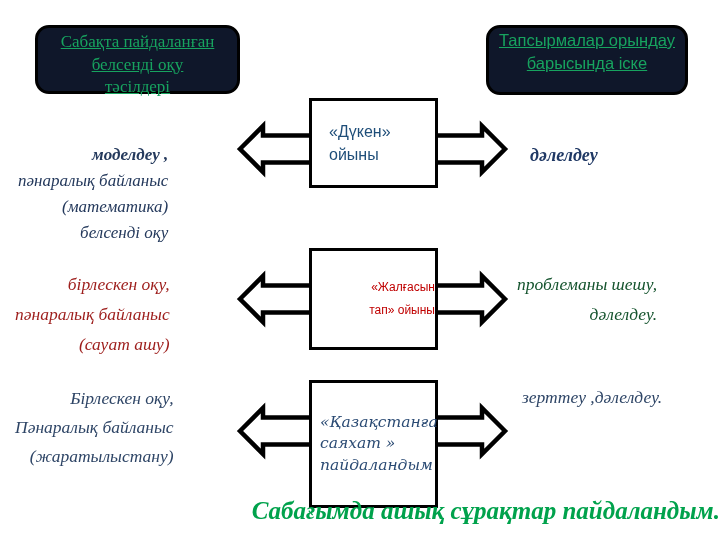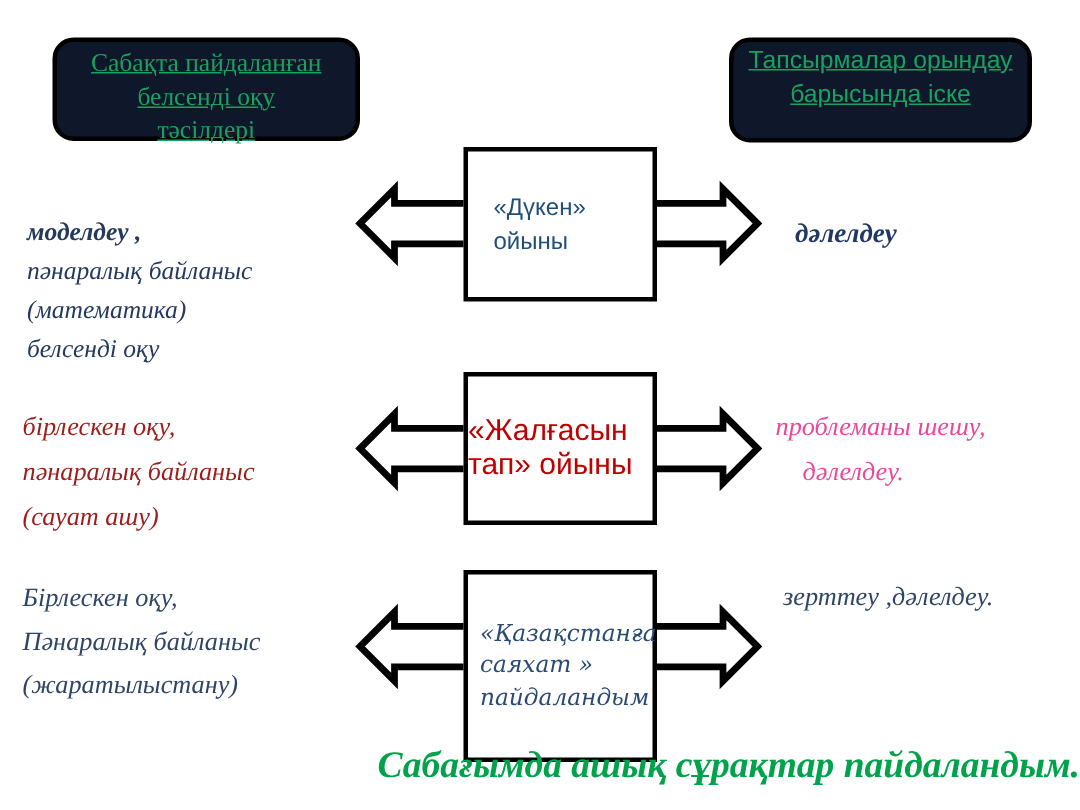--- a/index.html
+++ b/index.html
@@ -23,39 +23,39 @@
     color:#17a35f; font-family:"Liberation Sans", sans-serif;
     font-size:16.5px; line-height:23px; padding-top:1px;
   }
 
   
   .flow-box {
     position:absolute; left:309px; width:129px; box-sizing:border-box;
     border:3.5px solid #000; background:#fff; z-index:2;
     display:flex; flex-direction:column; justify-content:center;
   }
-  .fb1 { top:98px;  height:103px; padding-left:17px; color:#1f4e79; font-size:16px; line-height:23px; }
-  .fb2 { top:248px; height:102px; text-align:left; color:#c00000; font-size:20px; line-height:23px; }
+  .fb1 { top:98px;  height:90px; padding-left:17px; color:#1f4e79; font-size:16px; line-height:23px; }
+  .fb2 { top:248px; height:102px; text-align:right; color:#c00000; font-size:12px; line-height:23px; }
   .fb3 { top:380px; height:128px; padding-left:8px;  color:#2a4a73; font-size:15.5px; line-height:21.5px;
          font-style:italic; font-family:"DejaVu Serif", serif; }
   .flow-box .ln { white-space:nowrap; }
 
   
   .arrow { position:absolute; z-index:1; overflow:visible; }
   .arrow polygon { fill:#ffffff; stroke:#000000; stroke-width:4.5; stroke-linejoin:miter; }
 
   
   .side { position:absolute; font-style:italic; font-family:"Liberation Serif", serif; z-index:3; }
-  .side .ln { white-space:nowrap; }
+  .side .ln { white-space:nowrap;text-align:right; }
   .sl1 { left:18px; top:142px; font-size:17px;   line-height:26px; color:#24395c; }
   .sl1 .ln.b { font-weight:bold; }
   .sl2 { left:15px; top:269px; font-size:17.5px; line-height:30px; color:#9d1d1b; }
   .sl3 { left:15px; top:384px; font-size:17.5px; line-height:29px; color:#2e4566; }
   .sr1 { left:530px; top:143px; font-size:18px;  line-height:25px; color:#1f3864; font-weight:bold; }
-  .sr2 { left:517px; top:269px; font-size:17.5px; line-height:30px; color:#ec4899; }
+  .sr2 { left:517px; top:269px; font-size:17.5px; line-height:30px; color:#14532d; }
   .sr2 .indent { margin-left:18px; }
   .sr3 { left:522px; top:384px; font-size:17.5px; line-height:27px; color:#2e4566; }
 
   
   .footer {
     position:absolute; left:0; right:0; top:497px; text-align:right;
     color:#00a24c; font-family:"Liberation Serif", serif;
     font-weight:bold; font-style:italic; font-size:25px; z-index:3;
   }
 </style>

